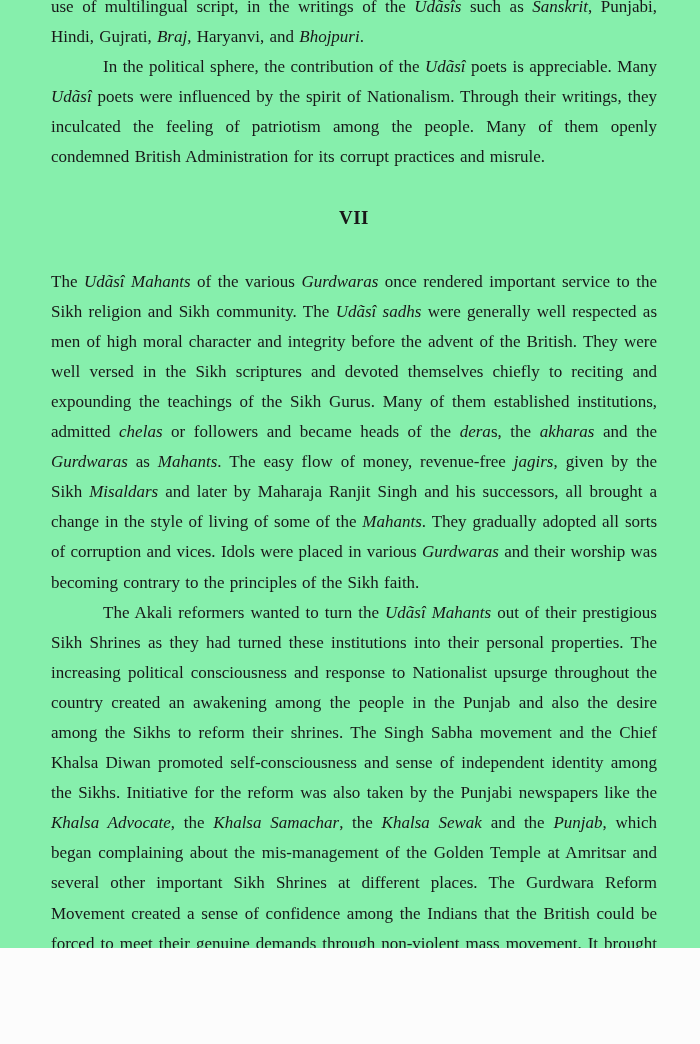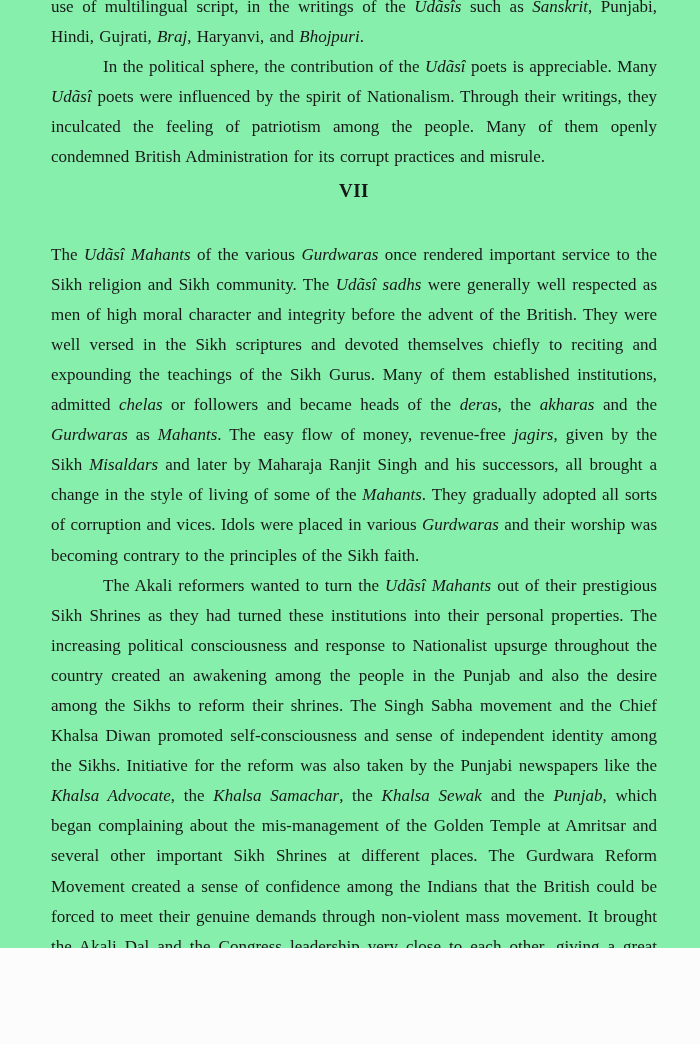--- a/index.html
+++ b/index.html
@@ -27,21 +27,21 @@
   .text-block { margin: 0; padding: 0; }
   #sec-top { margin-top: -8px; }   
   .para {
     margin: 0;
     text-align: justify;
     word-spacing: 0.06em;
   }
   .para.indent { text-indent: 52px; font-family: Liberation Serif, serif; }
   .em { font-style: italic; }
   .heading {
-    margin: 3px 0 34px 0;
+    margin: 30px 0 34px 0;
     text-align: center;
     font-size: 19px;
     font-weight: bold;
     line-height: 30px;
     letter-spacing: 0.5px;
   }
 </style>
 </head>
 <body>
 

